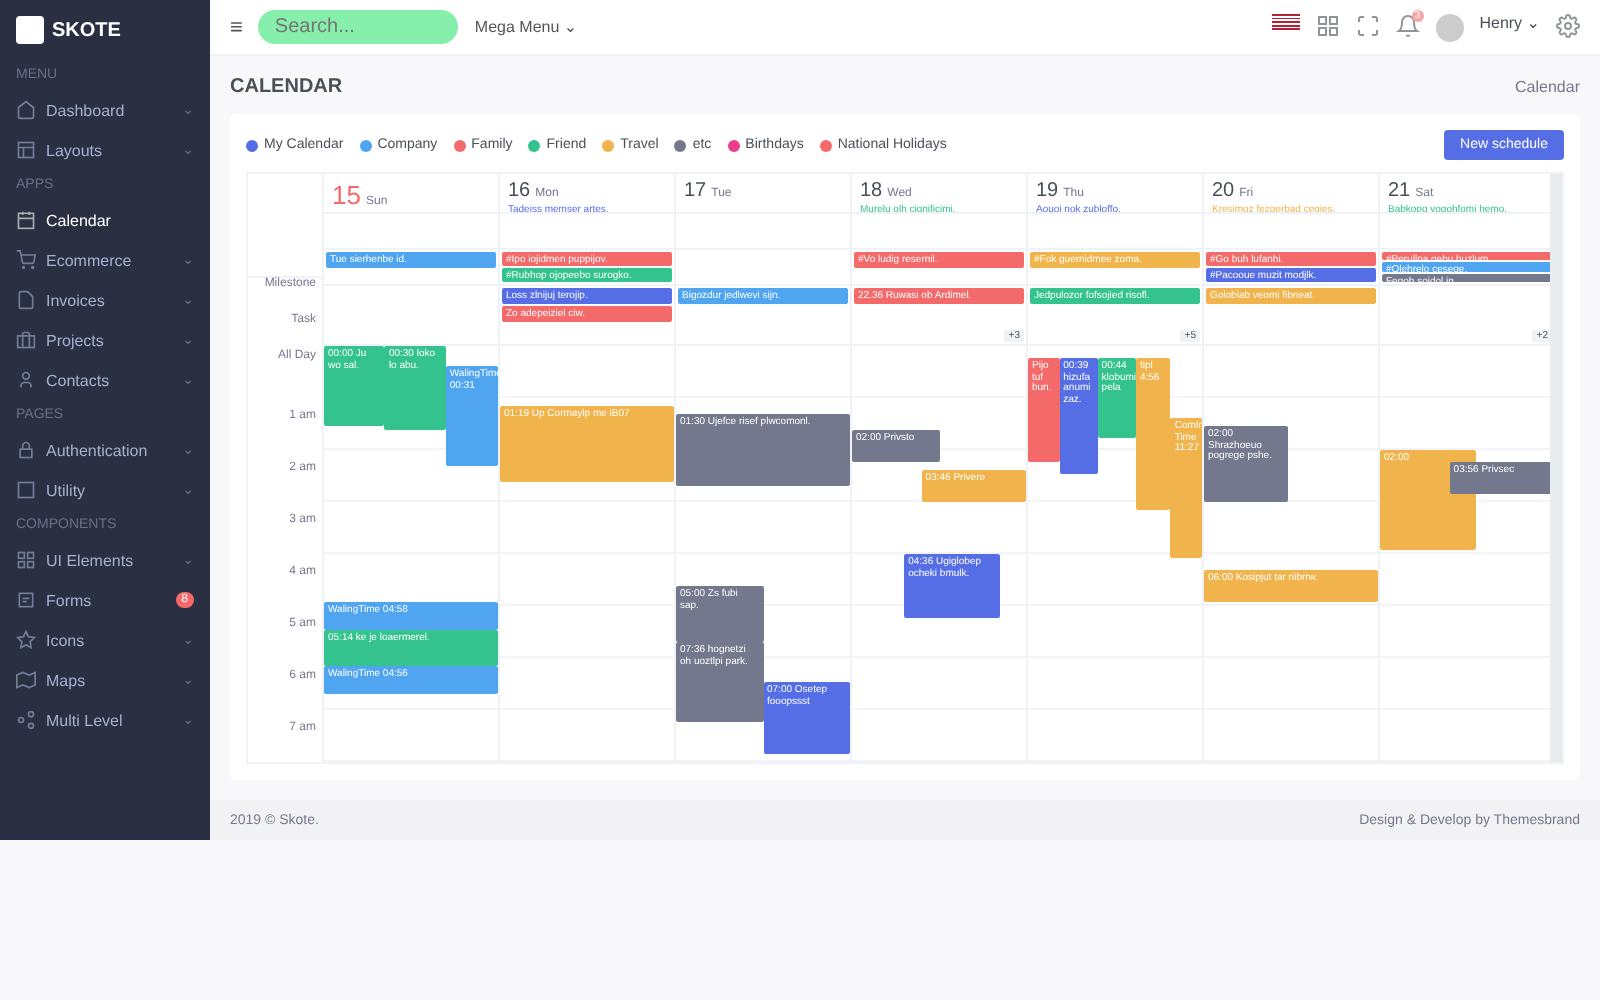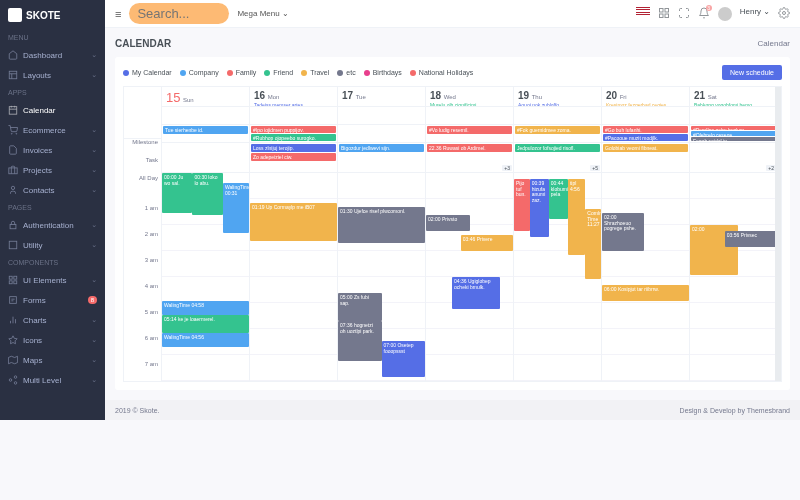--- a/index.html
+++ b/index.html
@@ -11,21 +11,21 @@
 .menu-section{padding:4px 8px;font-size:7px;color:#6a7187;text-transform:uppercase}
 .menu-item{display:flex;align-items:center;justify-content:space-between;padding:5px 8px;font-size:8px;cursor:pointer}
 .menu-item.active{color:#fff}
 .menu-item-left{display:flex;align-items:flex-end;gap:5px}
 .menu-icon{width:10px;height:10px;opacity:.6}
 .chevron{font-size:7px;opacity:.5}
 .badge{background:#f46a6a;color:#fff;font-size:6px;padding:1px 3px;border-radius:6px}
 .main{flex:1;display:flex;flex-direction:column;overflow:hidden}
 .topbar{height:28px;background:#fff;display:flex;align-items:center;padding:0 10px;gap:8px;border-bottom:1px solid #eff2f7}
 .hamburger{font-size:11px;color:#555}
-.search{background:#fdba74;border:none;border-radius:12px;padding:3px 8px;font-size:13px;width:100px}
+.search{background:#86efac;border:none;border-radius:12px;padding:3px 8px;font-size:10px;width:100px}
 .mega{font-size:8px;color:#555}
 .topbar-right{margin-left:auto;display:flex;gap:8px}
 .flag{width:14px;height:9px;background:linear-gradient(#b22234 0 10%,#fff 10% 20%,#b22234 20% 30%,#fff 30% 40%,#b22234 40% 50%,#fff 50% 60%,#b22234 60% 70%,#fff 70% 80%,#b22234 80% 90%,#fff 90%)}
 .tb-icon{width:12px;height:12px;opacity:.6;position:relative}
 .tb-icon .dot{position:absolute;top:-2px;right:-2px;width:6px;height:6px;background:#f46a6a;border-radius:50%;color:#fff;font-size:5px;display:flex;align-items:center;justify-content:center}
 .avatar{width:14px;height:14px;background:#ccc;border-radius:50%}
 .username{font-size:8px}
 .content{flex:1;padding:10px;overflow:hidden;display:flex;flex-direction:column}
 .page-header{display:flex;justify-content:space-between;align-items:center;margin-bottom:8px}
 .page-title{font-size:10px;font-weight:600;color:#495057}
@@ -37,21 +37,21 @@
 .legend-dot{width:6px;height:6px;border-radius:50%}
 .new-btn{background:#556ee6;color:#fff;border:none;padding:4px 8px;border-radius:2px;font-size:7px}
 .calendar{flex:1;display:flex;overflow:hidden;border:1px solid #eff2f7;position:relative}
 .time-col{width:38px;flex-shrink:0;border-right:1px solid #eff2f7}
 .time-header{height:52px;border-bottom:1px solid #eff2f7}
 .time-label{height:18px;font-size:6px;color:#74788d;text-align:right;padding-right:3px;display:flex;align-items:flex-start;justify-content:flex-end}
 .time-label.small{height:30px}
 .days{flex:1;display:flex;overflow-x:auto}
 .day{flex:1;min-width:88px;border-right:1px solid #eff2f7;display:flex;flex-direction:column}
 .day-header{height:52px;border-bottom:1px solid #eff2f7;padding:3px 4px;overflow:hidden}
-.day-date{font-size:10px;font-weight:700;color:#495057}
+.day-date{font-size:10px;font-weight:400;color:#495057}
 .day-date.today{color:#f46a6a;font-size:13px;font-weight:400}
 .day-name{font-size:6px;color:#74788d}
 .day-meta{font-size:5px;margin-top:1px}
 .allday-row{min-height:18px;border-bottom:1px solid #eff2f7;padding:1px;display:flex;flex-direction:column;gap:1px}
 .allday-row2{min-height:30px;border-bottom:1px solid #eff2f7;padding:1px;display:flex;flex-direction:column;gap:1px;position:relative}
 .event-chip{font-size:5px;color:#fff;padding:1px 2px;border-radius:1px;white-space:nowrap;overflow:hidden;text-overflow:ellipsis}
 .hours{flex:1;position:relative}
 .hour-line{height:26px;border-bottom:1px solid #f3f3f9}
 .event-block{position:absolute;font-size:5px;color:#fff;padding:2px;border-radius:1px;overflow:hidden;line-height:1.1}
 .more-tag{position:absolute;right:1px;background:#eff2f7;color:#495057;font-size:5px;padding:0 2px;border-radius:1px}
@@ -176,29 +176,20 @@
             <rect x="4" y="4" width="16" height="16"></rect>
             <path d="M8 10h8M8 14h5"></path>
           </svg>
           <span>Forms</span>
         </span>
         <span class="badge">8</span>
       </div>
     <div class="menu-item">
         <span class="menu-item-left">
           <svg class="menu-icon" viewBox="0 0 24 24" fill="none" stroke="currentColor" stroke-width="2">
-            <path d="M18 20V10M12 20V4M6 20v-6"></path>
-          </svg>
-          <span>Charts</span>
-        </span>
-        <span class="chevron">⌄</span>
-      </div>
-    <div class="menu-item">
-        <span class="menu-item-left">
-          <svg class="menu-icon" viewBox="0 0 24 24" fill="none" stroke="currentColor" stroke-width="2">
             <polygon points="12 2 15 8 22 9 17 14 18 21 12 18 6 21 7 14 2 9 9 8"></polygon>
           </svg>
           <span>Icons</span>
         </span>
         <span class="chevron">⌄</span>
       </div>
     <div class="menu-item">
         <span class="menu-item-left">
           <svg class="menu-icon" viewBox="0 0 24 24" fill="none" stroke="currentColor" stroke-width="2">
             <polygon points="1 6 8 3 16 6 23 3 23 18 16 21 8 18 1 21"></polygon>

